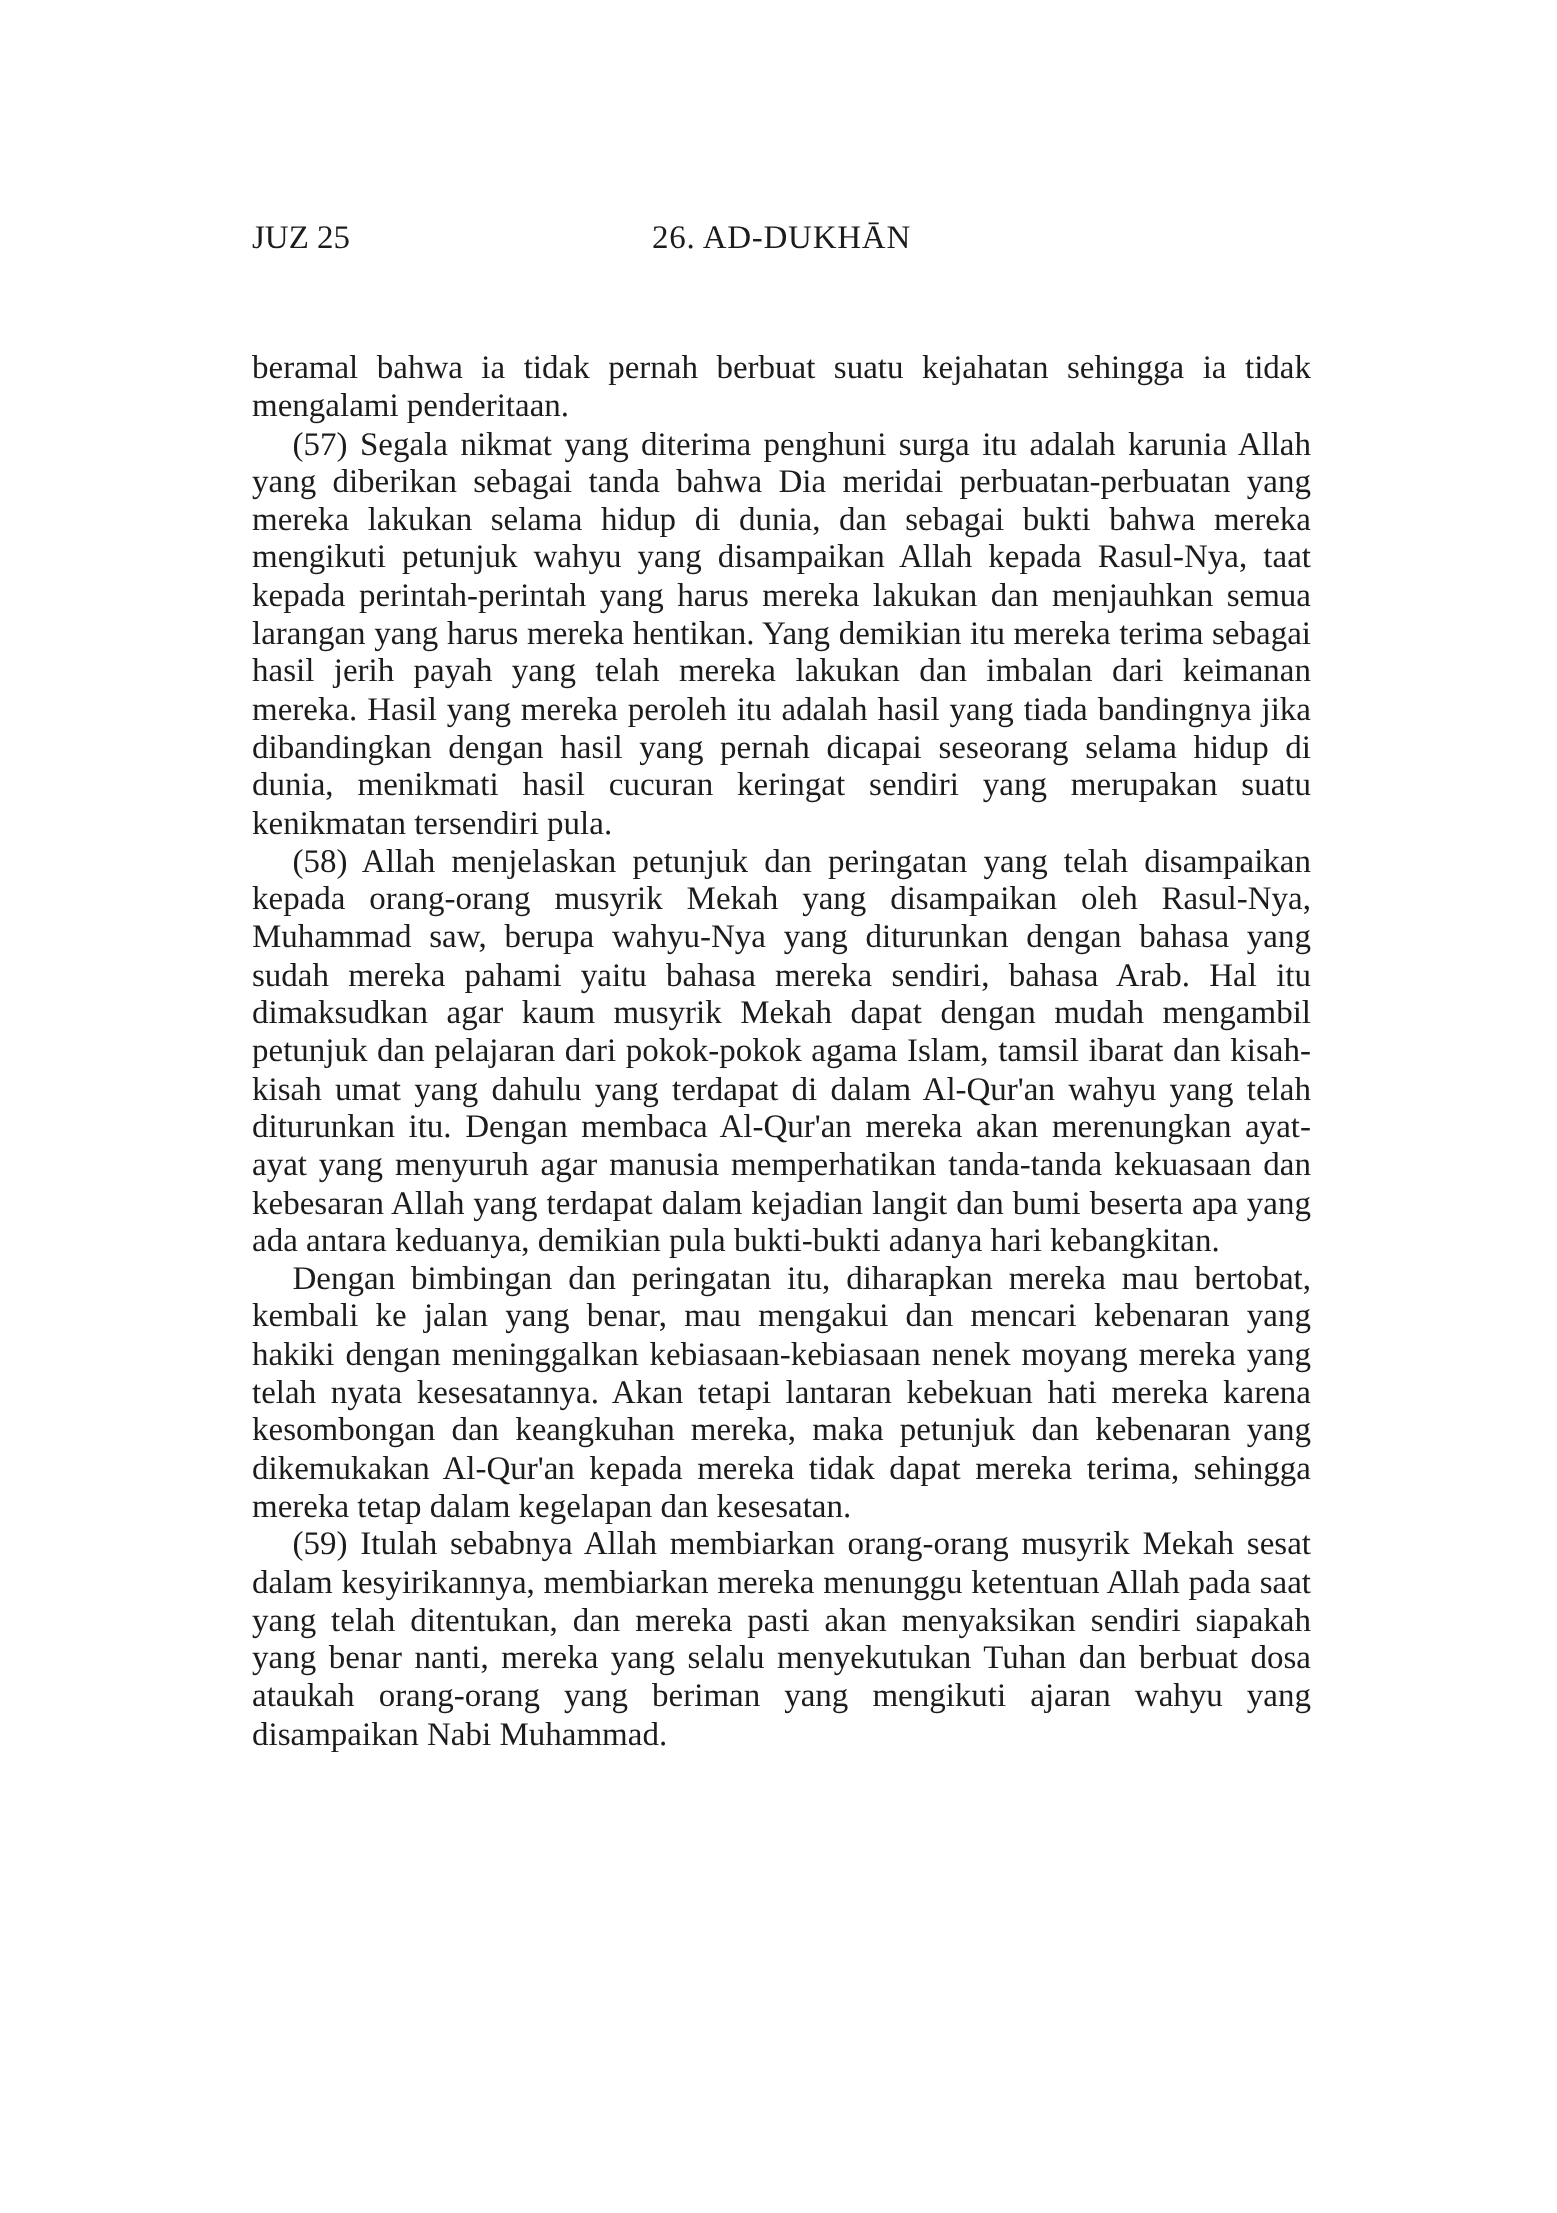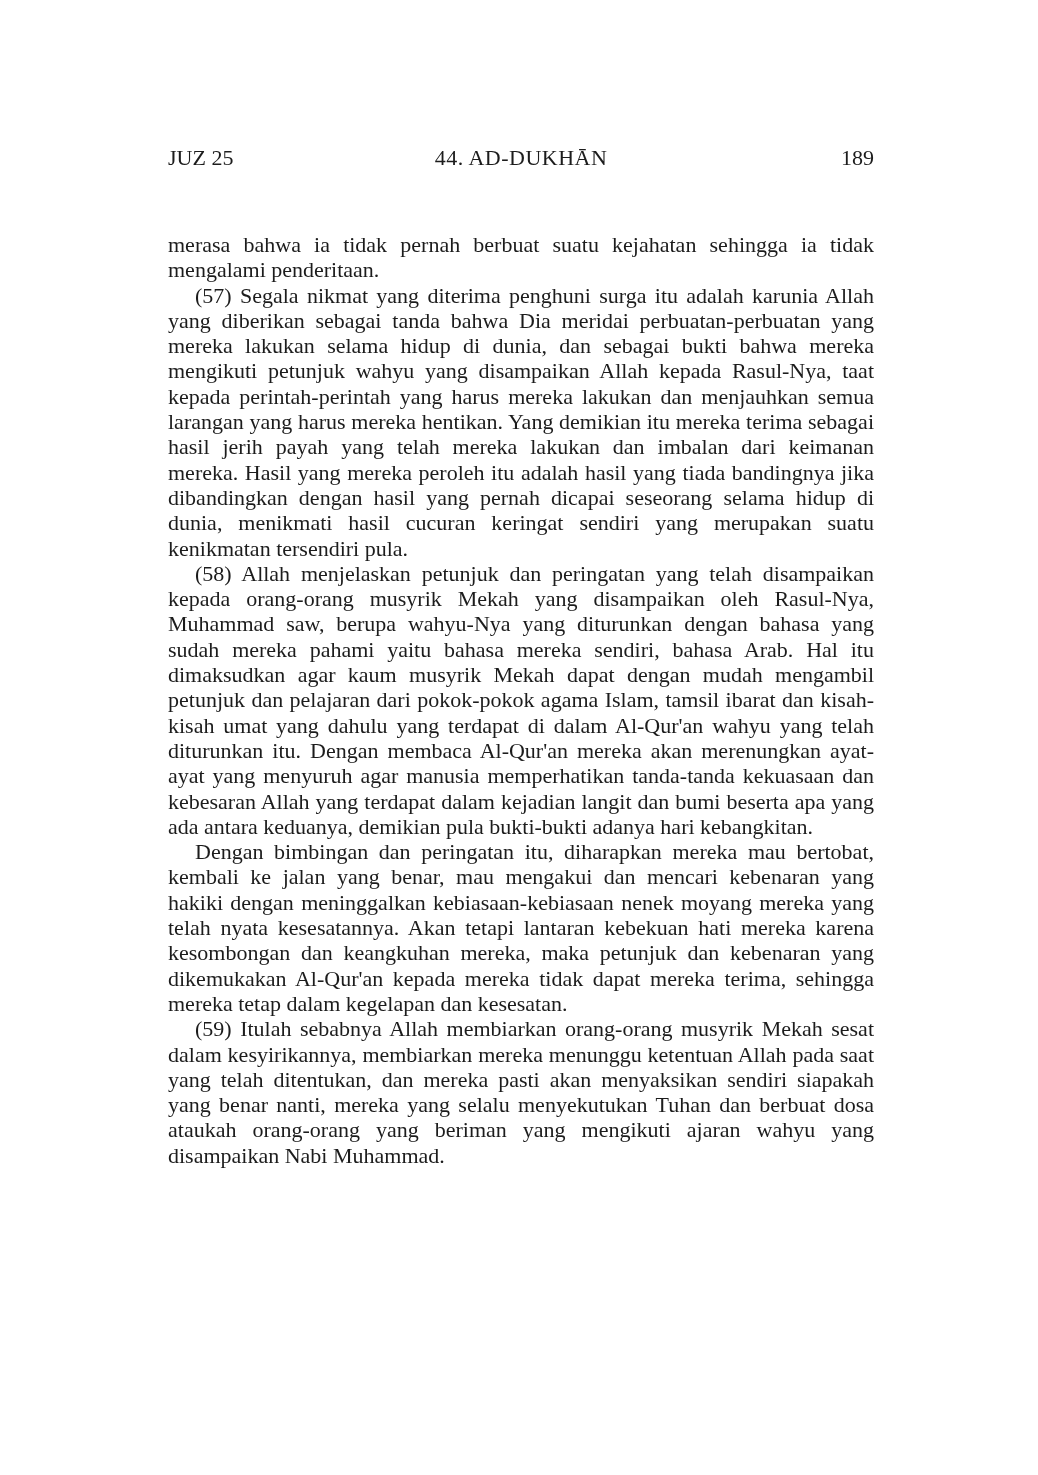--- a/index.html
+++ b/index.html
@@ -45,25 +45,24 @@
     text-indent: 27px;
   }
 </style>
 </head>
 <body>
 
 <div class="page">
 
   <div class="page-header">
     <span class="left">JUZ 25</span>
-    <span class="center">44. AD-DUKHĀN</span>
-    <span class="right">189</span>
+    <span class="center">26. AD-DUKHĀN</span>
   </div>
 
   <div class="body-text">
-    <p class="para">merasa bahwa ia tidak pernah berbuat suatu kejahatan sehingga ia tidak mengalami penderitaan.</p>
+    <p class="para">beramal bahwa ia tidak pernah berbuat suatu kejahatan sehingga ia tidak mengalami penderitaan.</p>
     <p class="para indent">(57) Segala nikmat yang diterima penghuni surga itu adalah karunia Allah yang diberikan sebagai tanda bahwa Dia meridai perbuatan-perbuatan yang mereka lakukan selama hidup di dunia, dan sebagai bukti bahwa mereka mengikuti petunjuk wahyu yang disampaikan Allah kepada Rasul-Nya, taat kepada perintah-perintah yang harus mereka lakukan dan menjauhkan semua larangan yang harus mereka hentikan. Yang demikian itu mereka terima sebagai hasil jerih payah yang telah mereka lakukan dan imbalan dari keimanan mereka. Hasil yang mereka peroleh itu adalah hasil yang tiada bandingnya jika dibandingkan dengan hasil yang pernah dicapai seseorang selama hidup di dunia, menikmati hasil cucuran keringat sendiri yang merupakan suatu kenikmatan tersendiri pula.</p>
     <p class="para indent">(58) Allah menjelaskan petunjuk dan peringatan yang telah disampaikan kepada orang-orang musyrik Mekah yang disampaikan oleh Rasul-Nya, Muhammad saw, berupa wahyu-Nya yang diturunkan dengan bahasa yang sudah mereka pahami yaitu bahasa mereka sendiri, bahasa Arab. Hal itu dimaksudkan agar kaum musyrik Mekah dapat dengan mudah mengambil petunjuk dan pelajaran dari pokok-pokok agama Islam, tamsil ibarat dan kisah-kisah umat yang dahulu yang terdapat di dalam Al-Qur'an wahyu yang telah diturunkan itu. Dengan membaca Al-Qur'an mereka akan merenungkan ayat-ayat yang menyuruh agar manusia memperhatikan tanda-tanda kekuasaan dan kebesaran Allah yang terdapat dalam kejadian langit dan bumi beserta apa yang ada antara keduanya, demikian pula bukti-bukti adanya hari kebangkitan.</p>
     <p class="para indent">Dengan bimbingan dan peringatan itu, diharapkan mereka mau bertobat, kembali ke jalan yang benar, mau mengakui dan mencari kebenaran yang hakiki dengan meninggalkan kebiasaan-kebiasaan nenek moyang mereka yang telah nyata kesesatannya. Akan tetapi lantaran kebekuan hati mereka karena kesombongan dan keangkuhan mereka, maka petunjuk dan kebenaran yang dikemukakan Al-Qur'an kepada mereka tidak dapat mereka terima, sehingga mereka tetap dalam kegelapan dan kesesatan.</p>
     <p class="para indent">(59) Itulah sebabnya Allah membiarkan orang-orang musyrik Mekah sesat dalam kesyirikannya, membiarkan mereka menunggu ketentuan Allah pada saat yang telah ditentukan, dan mereka pasti akan menyaksikan sendiri siapakah yang benar nanti, mereka yang selalu menyekutukan Tuhan dan berbuat dosa ataukah orang-orang yang beriman yang mengikuti ajaran wahyu yang disampaikan Nabi Muhammad.</p>
   </div>
 
 </div>
 
 </body></html>

